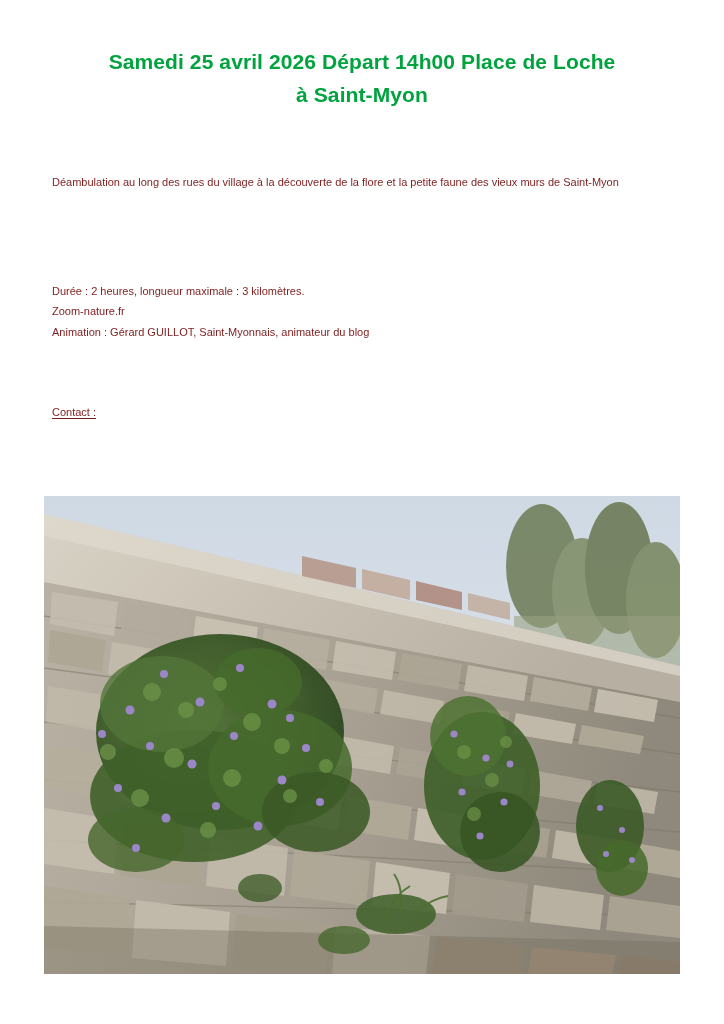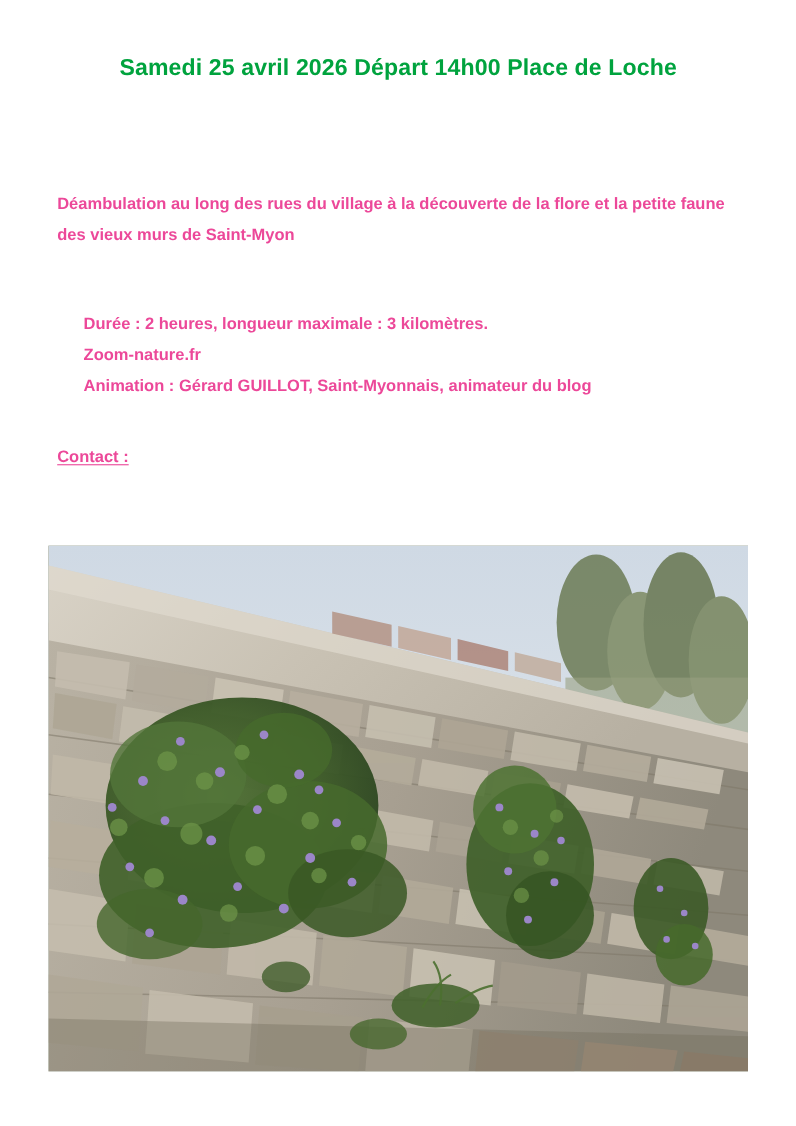--- a/index.html
+++ b/index.html
@@ -32,31 +32,29 @@
     line-height: 1.55;
     letter-spacing: 0.1px;
   }
   .heading .line2 {
     display: block;
   }
   .body-block {
     position: absolute;
     left: 52px;
     width: 614px;
-    font-size: 15px;
+    font-size: 11px;
     line-height: 1.85;
-    color: #ec4899;
-    font-weight: bold;
+    color: #7f1d1d;
   }
   .intro {
     top: 172px;
   }
   .details {
     top: 281px;
-    margin-left: 24px;
   }
   .details .row {
     display: block;
   }
   .contact-label {
     top: 402px;
   }
   .contact-label .u {
     text-decoration: underline;
     text-underline-offset: 2px;
@@ -80,20 +78,21 @@
     height: 100%;
   }
 </style>
 </head>
 <body>
 
 <div class="page">
 
   <div class="heading">
     <span>Samedi 25 avril 2026  Départ 14h00 Place de Loche</span>
+    <span class="line2">à Saint-Myon</span>
   </div>
 
   <div class="body-block intro">Déambulation au long des rues du village à la découverte de la flore et la petite faune des vieux murs de Saint-Myon</div>
 
   <div class="body-block details">
     <span class="row">Durée : 2 heures, longueur maximale : 3 kilomètres.</span>
     <span class="row">Zoom-nature.fr</span>
     <span class="row">Animation  : Gérard GUILLOT, Saint-Myonnais, animateur du blog</span>
   </div>
 

